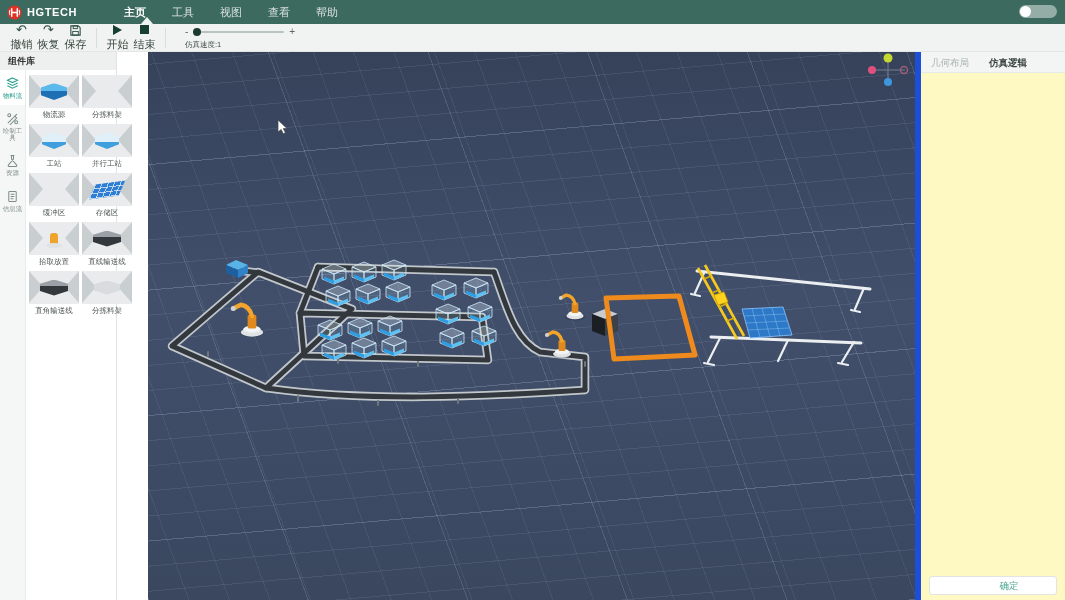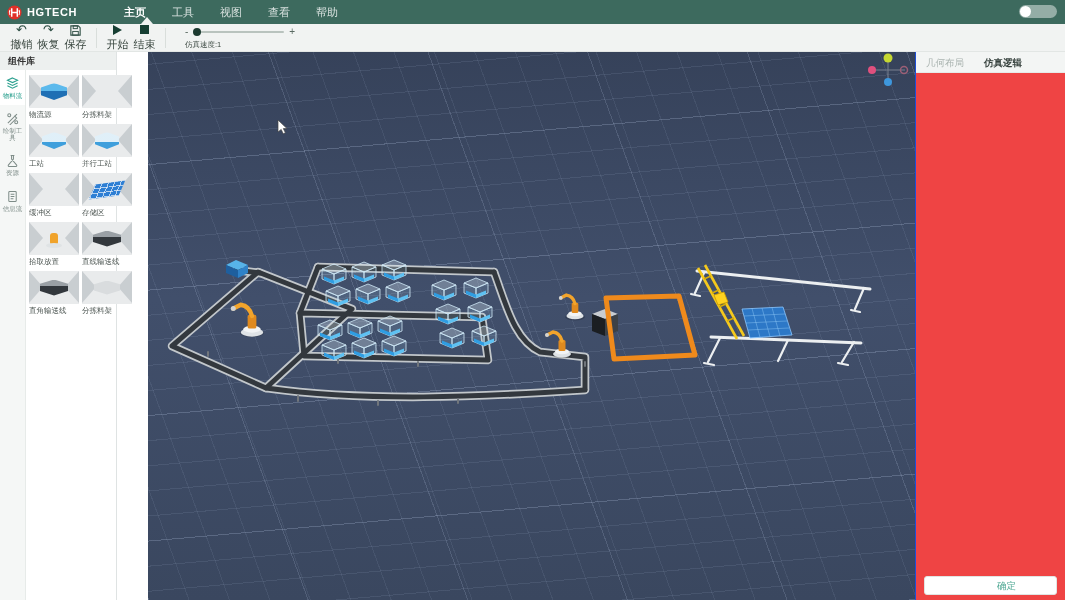--- a/index.html
+++ b/index.html
@@ -40,21 +40,21 @@
   .rail { width:26px; background:#f5f7f6; border-right:1px solid #e7ebe9; flex:none; }
   .cat-item { padding:7px 0 6px; text-align:center; color:#7e8c88; cursor:default; }
   .cat-item.active { background:#fff; color:#2ba08f; }
   .cat-item svg { display:none; width:13px; height:13px; margin:0 auto; }
   .cat-item[data-icon="layers"] svg.i-layers,
   .cat-item[data-icon="draw-tools"] svg.i-draw,
   .cat-item[data-icon="resources"] svg.i-res,
   .cat-item[data-icon="info-flow"] svg.i-info { display:block; }
   .cat-label { display:block; font-size:6.5px; margin-top:2px; line-height:1.1; }
   .comp-grid { flex:1; padding:5px 3px; display:grid; grid-template-columns:1fr 1fr; gap:4px 3px; align-content:start; }
-  .comp-cell { cursor:default;font-family:Liberation Mono, monospace; }
+  .comp-cell { text-align:center; cursor:default;font-family:Liberation Mono, monospace; }
   .thumb { position:relative; width:50px; height:33px; margin:0 auto; background:#e9ebec; overflow:hidden; }
   .thumb::before { content:""; position:absolute; left:0; top:0; border-style:solid; border-width:16.5px 0 16.5px 14px; border-color:transparent transparent transparent #c9ced1; }
   .thumb::after { content:""; position:absolute; right:0; top:0; border-style:solid; border-width:16.5px 14px 16.5px 0; border-color:transparent #c9ced1 transparent transparent; }
   .shape { position:absolute; left:50%; top:50%; transform:translate(-50%,-50%); z-index:2; }
   .comp-cell[data-thumb="blue-box"] .shape { width:26px; height:17px; background:linear-gradient(180deg,#5cb9ec 0 45%,#1f6fb4 45%); clip-path:polygon(50% 0,100% 26%,100% 72%,50% 100%,0 72%,0 26%); }
   .comp-cell[data-thumb="cube"] .shape { width:24px; height:17px; background:linear-gradient(180deg,rgba(223,240,250,.9) 0 55%,#3f9fdc 55%); clip-path:polygon(50% 0,100% 26%,100% 72%,50% 100%,0 72%,0 26%); }
   .comp-cell[data-thumb="grid"] .shape { width:28px; height:15px; background-color:#2e7fd4; background-image:repeating-linear-gradient(90deg,rgba(255,255,255,.65) 0 1px,transparent 1px 6px),repeating-linear-gradient(0deg,rgba(255,255,255,.65) 0 1px,transparent 1px 5px); transform:translate(-50%,-50%) skewX(-30deg) rotate(-8deg); }
   .comp-cell[data-thumb="robot"] .shape { width:8px; height:12px; background:#f0a32b; border-radius:3px; }
   .comp-cell[data-thumb="robot"] .shape::after { content:""; position:absolute; left:-4px; bottom:-3px; width:16px; height:5px; background:#dfe3e5; border-radius:50%; }
   .comp-cell[data-thumb="dark-box"] .shape { width:28px; height:16px; background:linear-gradient(180deg,#9aa0a5 0 40%,#33383d 40%); clip-path:polygon(50% 0,100% 26%,100% 72%,50% 100%,0 72%,0 26%); }
@@ -66,21 +66,21 @@
     background:
       repeating-linear-gradient(70deg, rgba(185,200,228,.18) 0 1px, transparent 1px 150px),
       repeating-linear-gradient(355deg, rgba(185,200,228,.16) 0 1px, transparent 1px 125px),
       repeating-linear-gradient(70deg, rgba(168,185,214,.10) 0 1px, transparent 1px 38px),
       repeating-linear-gradient(355deg, rgba(168,185,214,.12) 0 1px, transparent 1px 25px),
       linear-gradient(180deg,#36425a 0,#414f6b 45%,#3a475f 100%);
   }
   .viewport svg { position:absolute; inset:0; width:100%; height:100%; }
 
   
-  .rpanel { position:absolute; right:0; top:52px; bottom:0; width:150px; background:#ef4444; border-left:1px solid #1d4ed8; }
+  .rpanel { position:absolute; right:0; top:52px; bottom:0; width:150px; background:#fef9c3; border-left:6px solid #1d4ed8; }
   .rtabs { display:flex; height:21px; background:#f3f5f4; border-bottom:1px solid #e6eae8; }
   .rtab { font-size:9.5px; line-height:21px; padding:0 10px; color:#a9b3af; cursor:default; }
   .rtab.active { color:#37423e; font-weight:bold;text-align:right; }
   .confirm-btn { position:absolute; left:8px; right:8px; bottom:5px; height:19px; background:#fff; border:1px solid #e0e5e3; border-radius:3px; color:#4fa893; font-size:9.5px; line-height:17px; text-align:center; cursor:default;padding-left:32px; }
 </style>
 </head>
 <body>
 
 <div id="app">
 

